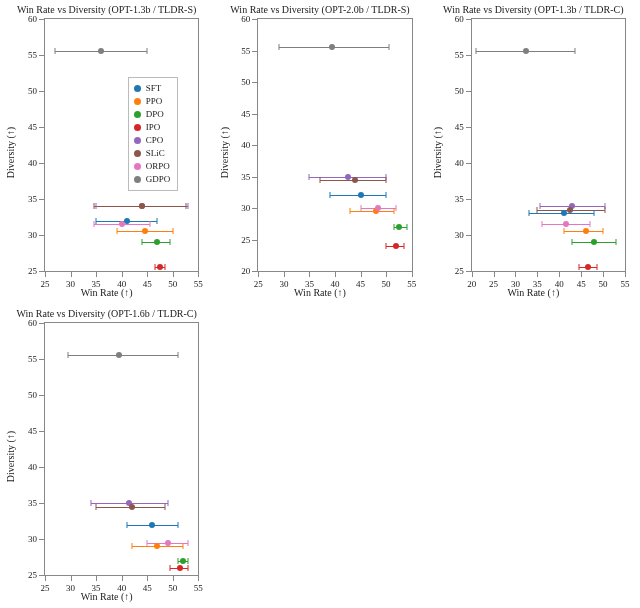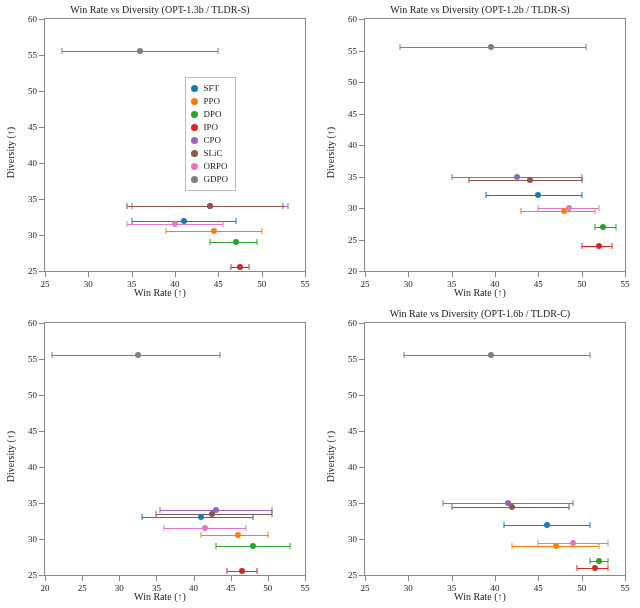--- a/index.html
+++ b/index.html
@@ -7,21 +7,21 @@
     padding: 0;
     width: 640px;
     height: 608px;
     background: #fff;
     font-family: "Times New Roman", Times, serif;
     font-size: 10px;
     color: #222;
   }
   .grid {
     display: grid;
-    grid-template-columns: 1fr 1fr;
+    grid-template-columns: 1fr 1fr 1fr;
     grid-template-rows: 1fr 1fr;
     width: 640px;
     height: 608px;
   }
   .panel {
     position: relative;
     box-sizing: border-box;
     padding: 18px 14px 32px 44px;
   }
   .title {
@@ -240,21 +240,21 @@
             <span>GDPO</span>
           </div>
         </div>
       </div>
       <div class="xlabel">Win Rate (↑)</div>
       <div class="ylabel">
         <span>Diversity (↑)</span>
       </div>
     </div>
     <div class="panel">
-      <div class="title">Win Rate vs Diversity (OPT-1.2b / TLDR-S)</div>
+      <div class="title">Win Rate vs Diversity (OPT-2.0b / TLDR-S)</div>
       <div class="axes">
         <div class="tick-y" style="top: 100%;"></div>
         <div class="tick-y-label" style="top: 100%;">20</div>
         <div class="tick-y" style="top: 87.5%;"></div>
         <div class="tick-y-label" style="top: 87.5%;">25</div>
         <div class="tick-y" style="top: 75%;"></div>
         <div class="tick-y-label" style="top: 75%;">30</div>
         <div class="tick-y" style="top: 62.5%;"></div>
         <div class="tick-y-label" style="top: 62.5%;">35</div>
         <div class="tick-y" style="top: 50%;"></div>
@@ -313,20 +313,21 @@
         <div class="cap" style="left: 13.3333%; top: 11.25%; border-left-color: rgb(127, 127, 127);"></div>
         <div class="cap" style="left: 85%; top: 11.25%; border-left-color: rgb(127, 127, 127);"></div>
         <div class="pt" style="left: 48.3333%; top: 11.25%; background: rgb(127, 127, 127);"></div>
       </div>
       <div class="xlabel">Win Rate (↑)</div>
       <div class="ylabel">
         <span>Diversity (↑)</span>
       </div>
     </div>
     <div class="panel">
+      <div class="title">Win Rate vs Diversity (OPT-1.3b / TLDR-C)</div>
       <div class="axes">
         <div class="tick-y" style="top: 100%;"></div>
         <div class="tick-y-label" style="top: 100%;">25</div>
         <div class="tick-y" style="top: 85.7143%;"></div>
         <div class="tick-y-label" style="top: 85.7143%;">30</div>
         <div class="tick-y" style="top: 71.4286%;"></div>
         <div class="tick-y-label" style="top: 71.4286%;">35</div>
         <div class="tick-y" style="top: 57.1429%;"></div>
         <div class="tick-y-label" style="top: 57.1429%;">40</div>
         <div class="tick-y" style="top: 42.8571%;"></div>

